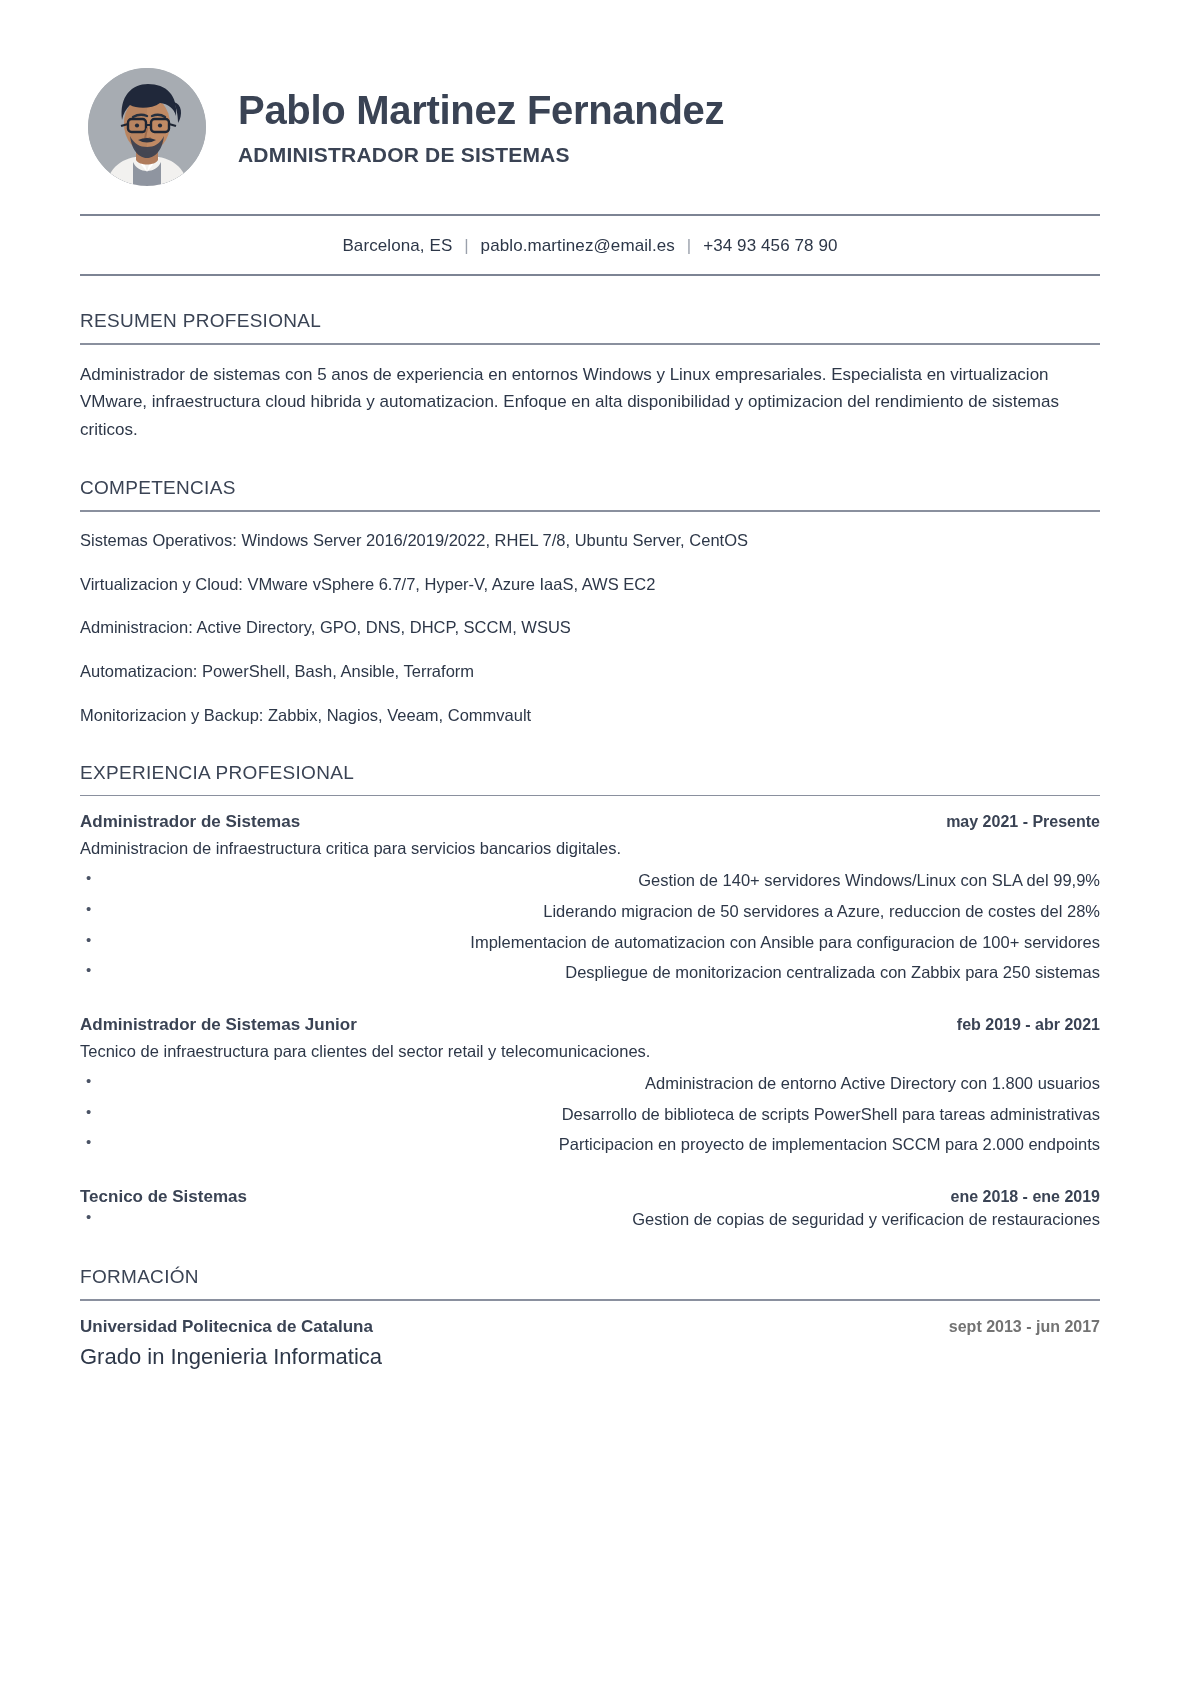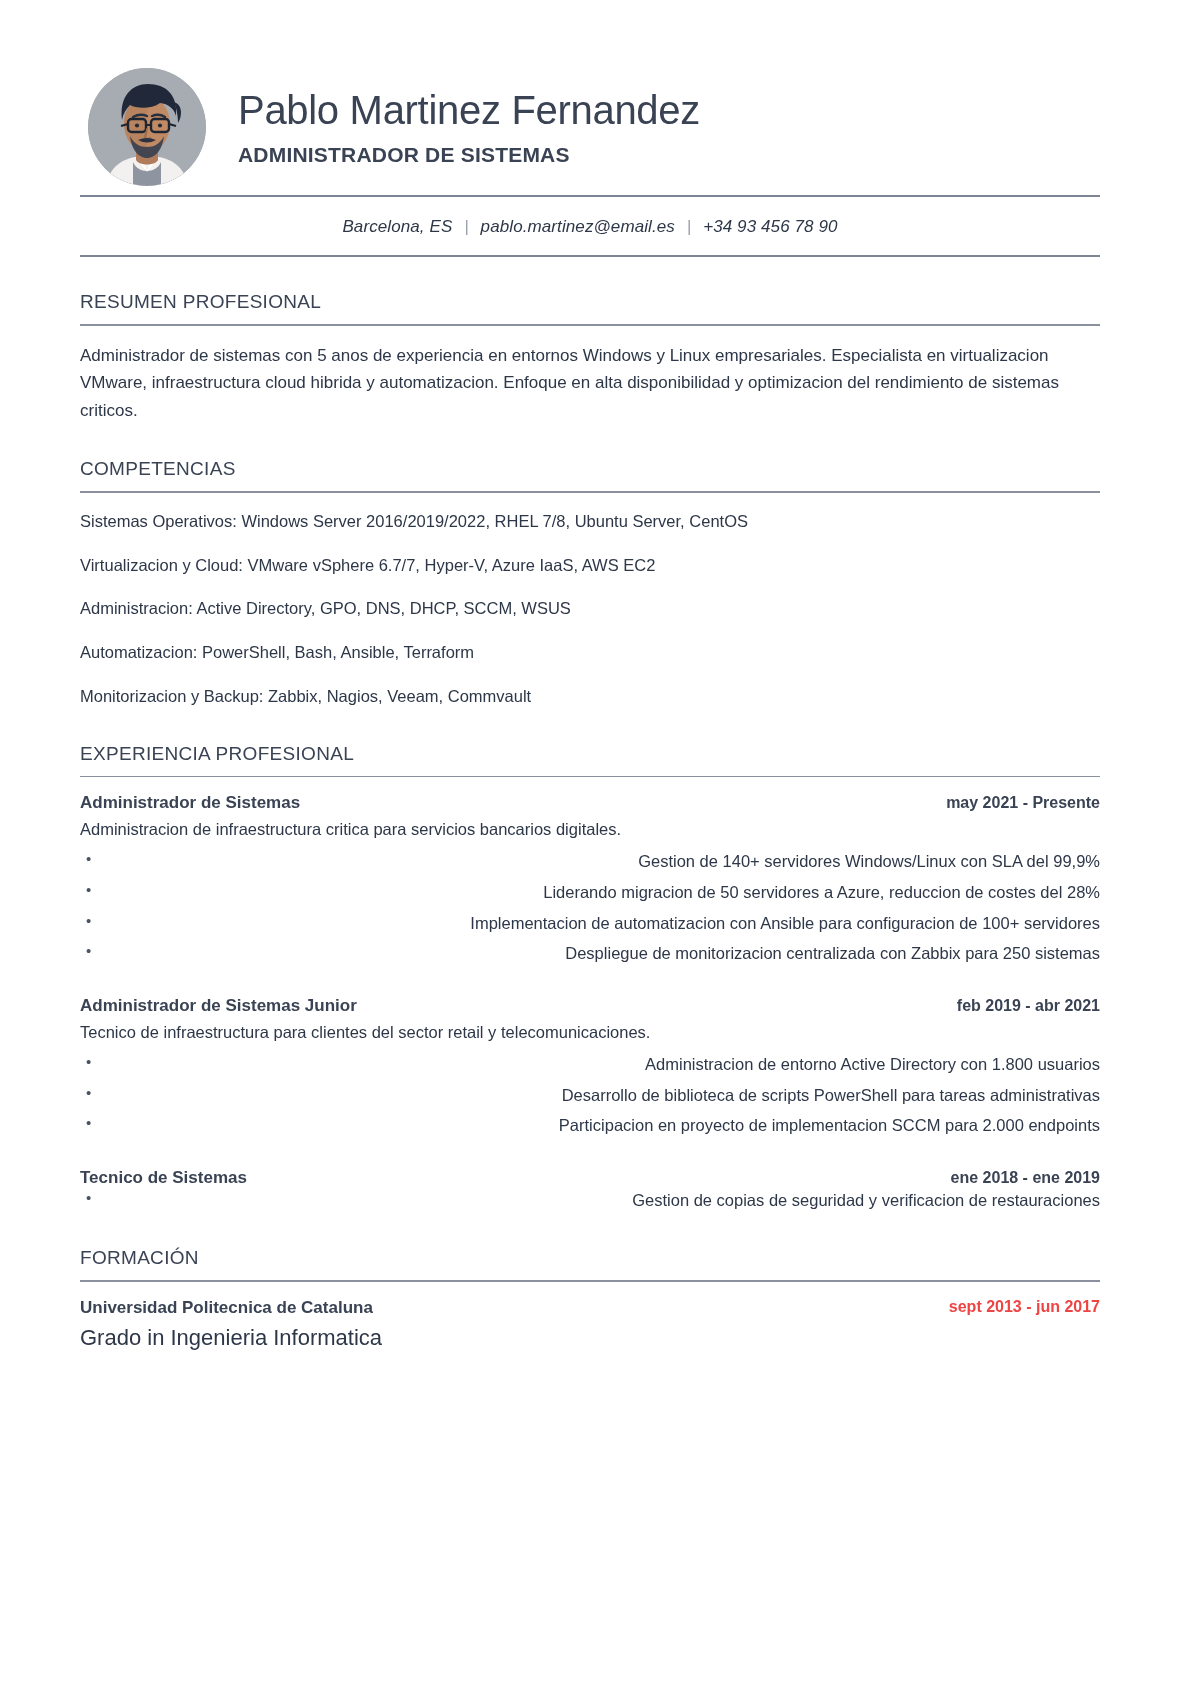--- a/index.html
+++ b/index.html
@@ -48,21 +48,21 @@
     border-radius: 50%;
     overflow: hidden;
     flex: 0 0 auto;
     background: #a5aab0;
     position: relative;
   }
   .avatar svg { display: block; width: 118px; height: 118px; }
   .head-text { flex: 1 1 auto; min-width: 0; }
   .name {
     font-size: 40px;
-    font-weight: normal;
+    font-weight: bold;
     letter-spacing: -0.3px;
     color: #3a4354;
     line-height: 1.15;
     margin: 0 0 10px 0;
     white-space: nowrap;
   }
   .job-title {
     font-size: 21px;
     font-weight: bold;
     color: #3a4354;
@@ -75,22 +75,21 @@
     background: #7d8494;
     width: 100%;
   }
   .rule-thin {
     height: 1.6px;
     background: #8a909e;
     width: 100%;
   }
 
   .contact-band {
-    margin-top: 9px;
-    font-style: italic;
+    margin-top: 28px;
   }
   .contact-line {
     text-align: center;
     font-size: 17px;
     color: #2d3748;
     padding: 20px 0 18px 0;
     letter-spacing: 0.1px;
   }
   .sep {
     color: #9aa0ab;
@@ -171,32 +170,32 @@
     left: 6px;
     top: -1px;
     color: #4a5365;
     font-size: 15px;
   }
 
   
   .edu-head {
     display: flex;
     justify-content: space-between;
-    align-items: flex-start;
+    align-items: center;
     gap: 32px;
   }
   .edu-school {
     font-size: 17px;
     font-weight: bold;
     color: #3a4354;
   }
   .edu-dates {
     font-size: 16px;
     font-weight: bold;
-    color: #ef4444;
+    color: #737373;
     white-space: nowrap;
   }
   .edu-degree {
     font-size: 22px;
     color: #2d3748;
     margin-top: 4px;
     line-height: 1.45;
   }
 </style>
 </head>

